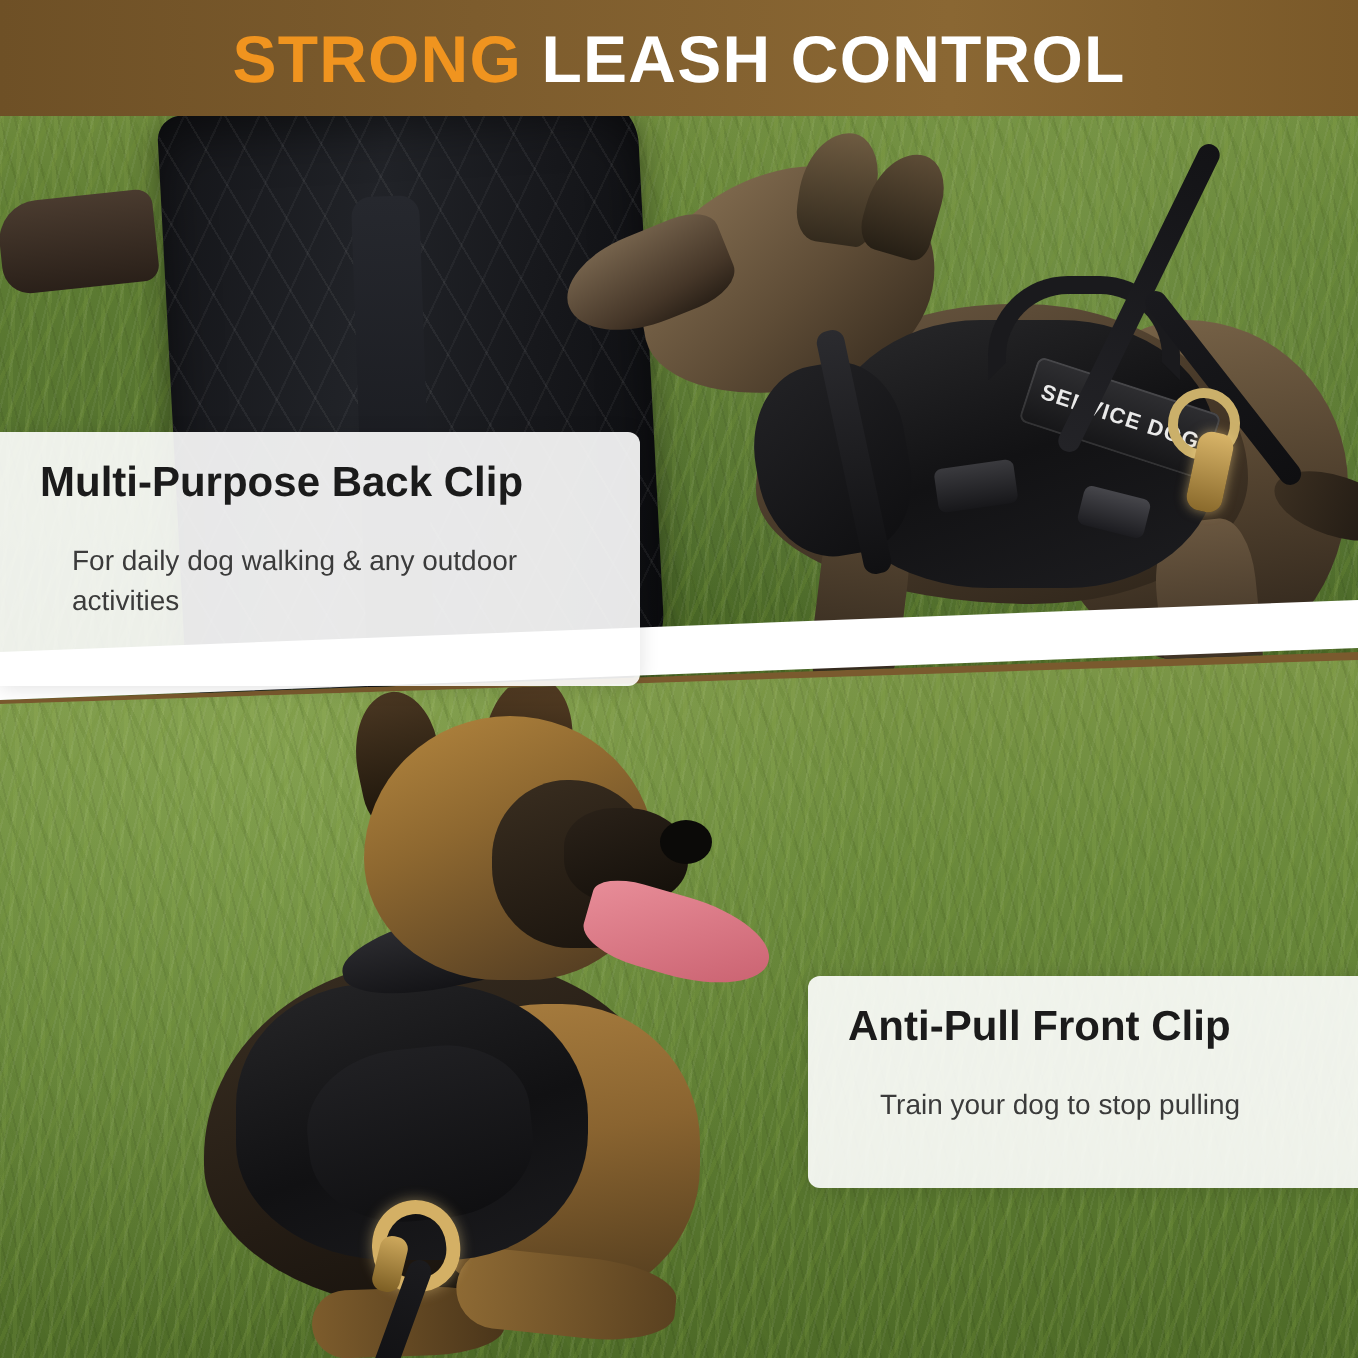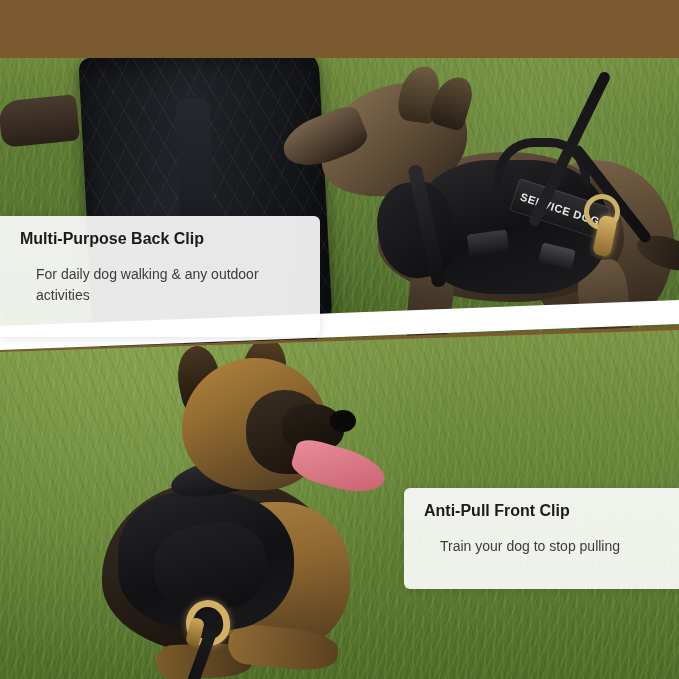--- a/index.html
+++ b/index.html
@@ -566,37 +566,42 @@
     border-radius: 0 6px 6px 0;
   }
   .callout-bottom {
     left: 404px;
     top: 488px;
     width: 275px;
     border-radius: 6px 0 0 6px;
   }
   .callout h3 {
     margin: 0 0 8px 0;
-    font-size: 16px;
+    font-size: 21px;
     font-weight: bold;
     color: #1b1b1b;
     line-height: 1.15;
   }
   .callout p {
     margin: 16px;
     font-size: 14px;
     line-height: 1.45;
     color: #3b3b3b;
   }
 </style>
 </head>
 <body>
 
 <div class="poster">
 
+  <div class="header">
+    <div class="headline">
+      <span class="hl-accent">STRONG</span><span class="hl-main"> LEASH CONTROL</span>
+    </div>
+  </div>
 
   <div class="panel panel-top">
     <div class="scene-top">
       <div class="grass-tex"></div>
       <div class="grass-blades"></div>
 
       <div class="legs"></div>
       <div class="leg-split"></div>
       <div class="shoe-left"></div>
 

